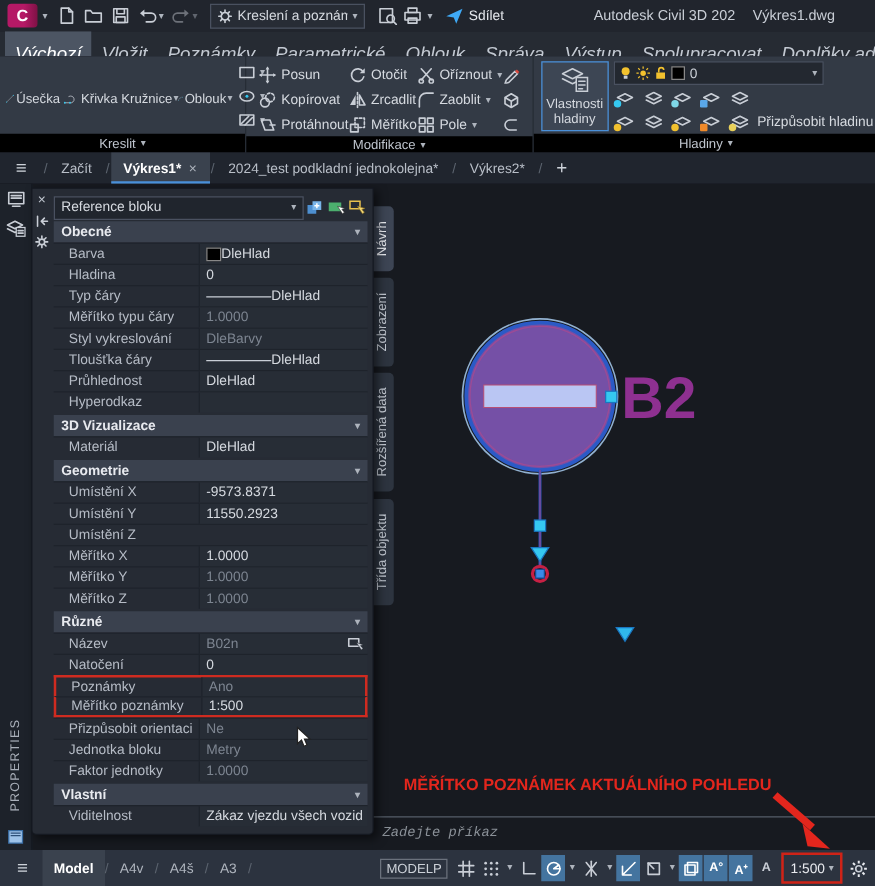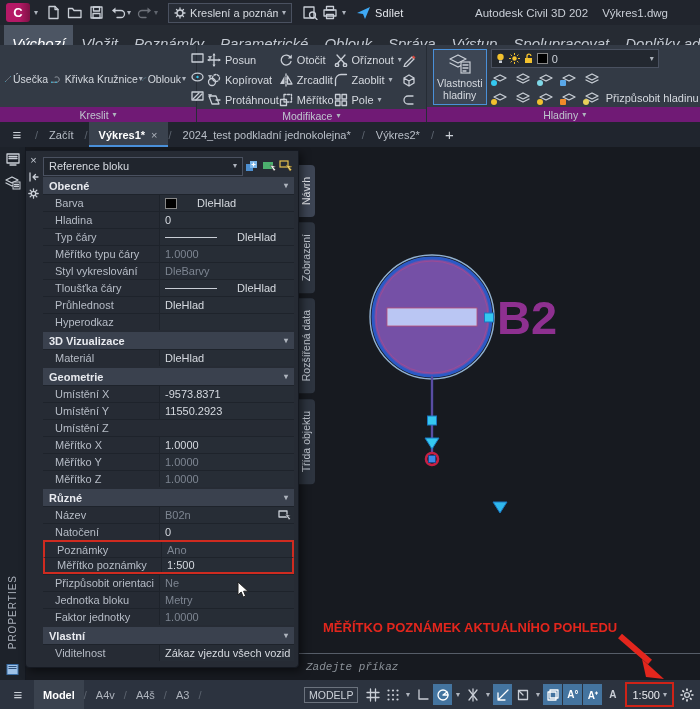--- a/index.html
+++ b/index.html
@@ -18,21 +18,21 @@
   .share{display:flex;align-items:center;gap:4px;margin-left:6px;color:#e6e9ee;}
   .tb-title{margin-left:auto;display:flex;gap:14px;color:#c9ced6;font-size:11.5px;padding-right:26px;white-space:nowrap;}
   
   .ribbon-tabs{height:20px;background:#262b33;display:flex;align-items:stretch;padding-left:4px;flex:none;white-space:nowrap;overflow:hidden;}
   .rtab{padding:17px 8px 0;color:#c3c9d2;font-size:15px;display:flex;align-items:center;font-style:italic;}
   .rtab.active{background:#4c5563;color:#fff;}
   
   .ribbon{height:77px;background:#333a45;display:flex;flex:none;}
   .panel{display:flex;flex-direction:column;border-right:1px solid #262c35;}
   .panel-body{flex:1;display:flex;padding:2px 4px 0;gap:2px;}
-  .panel-foot{height:15px;background:#701a75;color:#bfc5ce;display:flex;align-items:center;justify-content:center;gap:4px;font-size:10.5px;}
+  .panel-foot{height:15px;background:#000000;color:#bfc5ce;display:flex;align-items:center;justify-content:center;gap:4px;font-size:10.5px;}
   .bigbtn{width:44px;display:flex;align-items:center;justify-content:flex-start;padding-top:3px;gap:1px;color:#d6dae0;}
   .bigbtn .blabel{font-size:10.5px;white-space:nowrap}
   .smallcol{display:flex;flex-direction:column;justify-content:space-around;padding:2px 2px;}
   .scbtn{display:flex;align-items:center;gap:3px;height:18px;}
   .modgrid{display:flex;padding:3px 6px 0;}
   .modcol{display:flex;flex-direction:column;gap:1px;}
   .modbtn{display:flex;align-items:center;gap:4px;height:19px;color:#d6dae0;white-space:nowrap;}
   .laybig{width:52px;border:1px solid #4a90d9;background:#3d4654;display:flex;flex-direction:column;align-items:center;justify-content:center;gap:2px;margin:2px 2px;color:#d6dae0;text-align:center;font-size:10.5px;line-height:1.15;}
   .layright{display:flex;flex-direction:column;gap:2px;padding-top:2px;flex:1;}
   .laycombo{height:17px;background:#232830;border:1px solid #4a5160;display:flex;align-items:center;gap:4px;padding:0 4px;width:158px;}
@@ -59,21 +59,21 @@
   .pal-main{flex:1;padding:4px 4px 4px 2px;}
   .pal-head{display:flex;align-items:center;gap:1px;height:22px;margin-bottom:0;}
   .type-select{flex:1;height:17px;background:#20252d;border:1px solid #4a5160;display:flex;align-items:center;padding:0 5px;color:#d6dae0;}
   .type-select .lbl{flex:1;white-space:nowrap;overflow:hidden}
   .ph-icon{width:16px;height:15px;display:flex;align-items:center;justify-content:center;}
   .section{margin-bottom:2px;}
   .sec-head{height:17px;background:#3a414e;display:flex;align-items:center;padding:0 6px;color:#e8eaef;font-weight:bold;}
   .sec-head .caret{margin-left:auto}
   .prow{height:17px;display:flex;align-items:stretch;border-top:1px solid #1e232b;box-sizing:border-box;}
   .plabel{width:104px;padding-left:12px;display:flex;align-items:center;color:#b6bcc6;white-space:nowrap;overflow:hidden;}
-  .pvalue{flex:1;display:flex;align-items:center;gap:20px;padding-left:5px;color:#d6dae0;background:#272d36;border-left:1px solid #1e232b;overflow:hidden;white-space:nowrap;}
+  .pvalue{flex:1;display:flex;align-items:center;gap:0;padding-left:5px;color:#d6dae0;background:#272d36;border-left:1px solid #1e232b;overflow:hidden;white-space:nowrap;}
   .prow.muted .pvalue{color:#7d8591}
   .swatch,.linetype,.rowicon{display:none}
   .swatch.show{display:inline-block;width:10px;height:9px;background:#000;border:1px solid #888;}
   .linetype.show{display:inline-block;width:52px;height:0;border-top:1.6px solid #c9ced6;}
   .rowicon.show{display:flex;margin-left:auto;margin-right:3px;}
   .prow.rb{border-left:2px solid #cf2b20;border-right:2px solid #cf2b20;}
   .prow.rb-top{border-top:2px solid #cf2b20;}
   .prow.rb-bot{border-bottom:2px solid #cf2b20;}
   
   .sidetabs{position:absolute;left:297px;top:18px;display:flex;flex-direction:column;gap:5px;z-index:4;}

